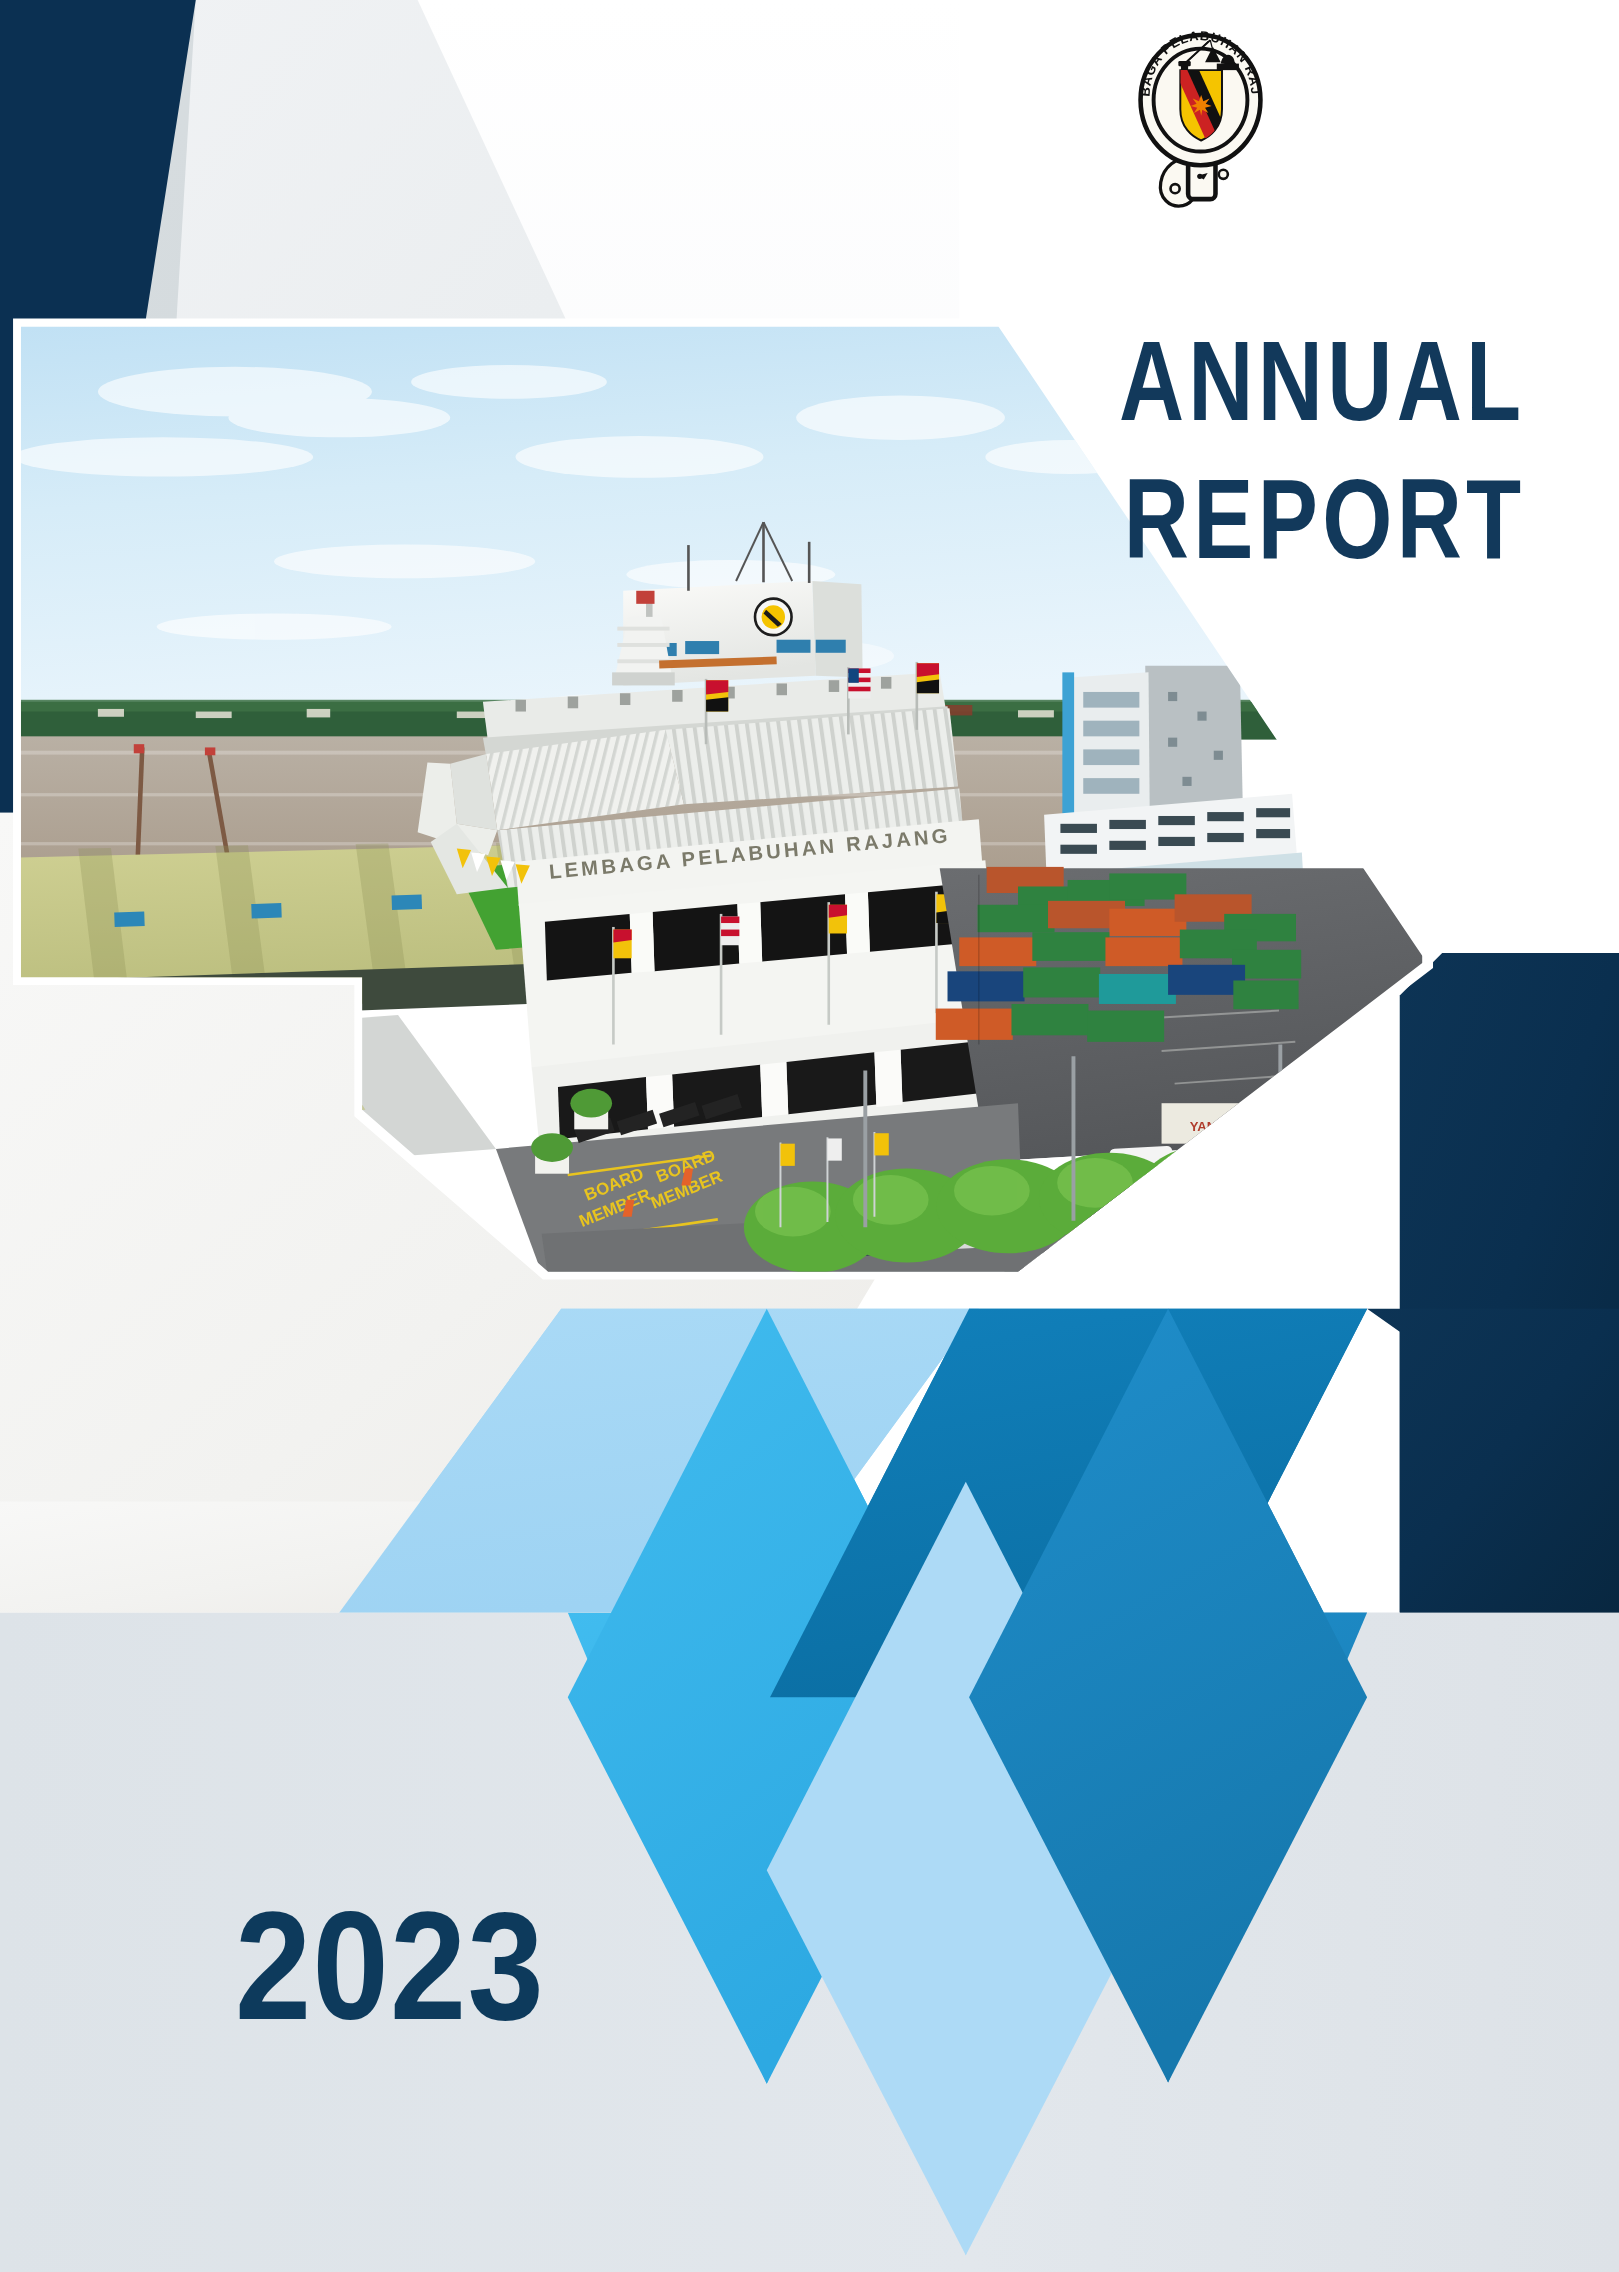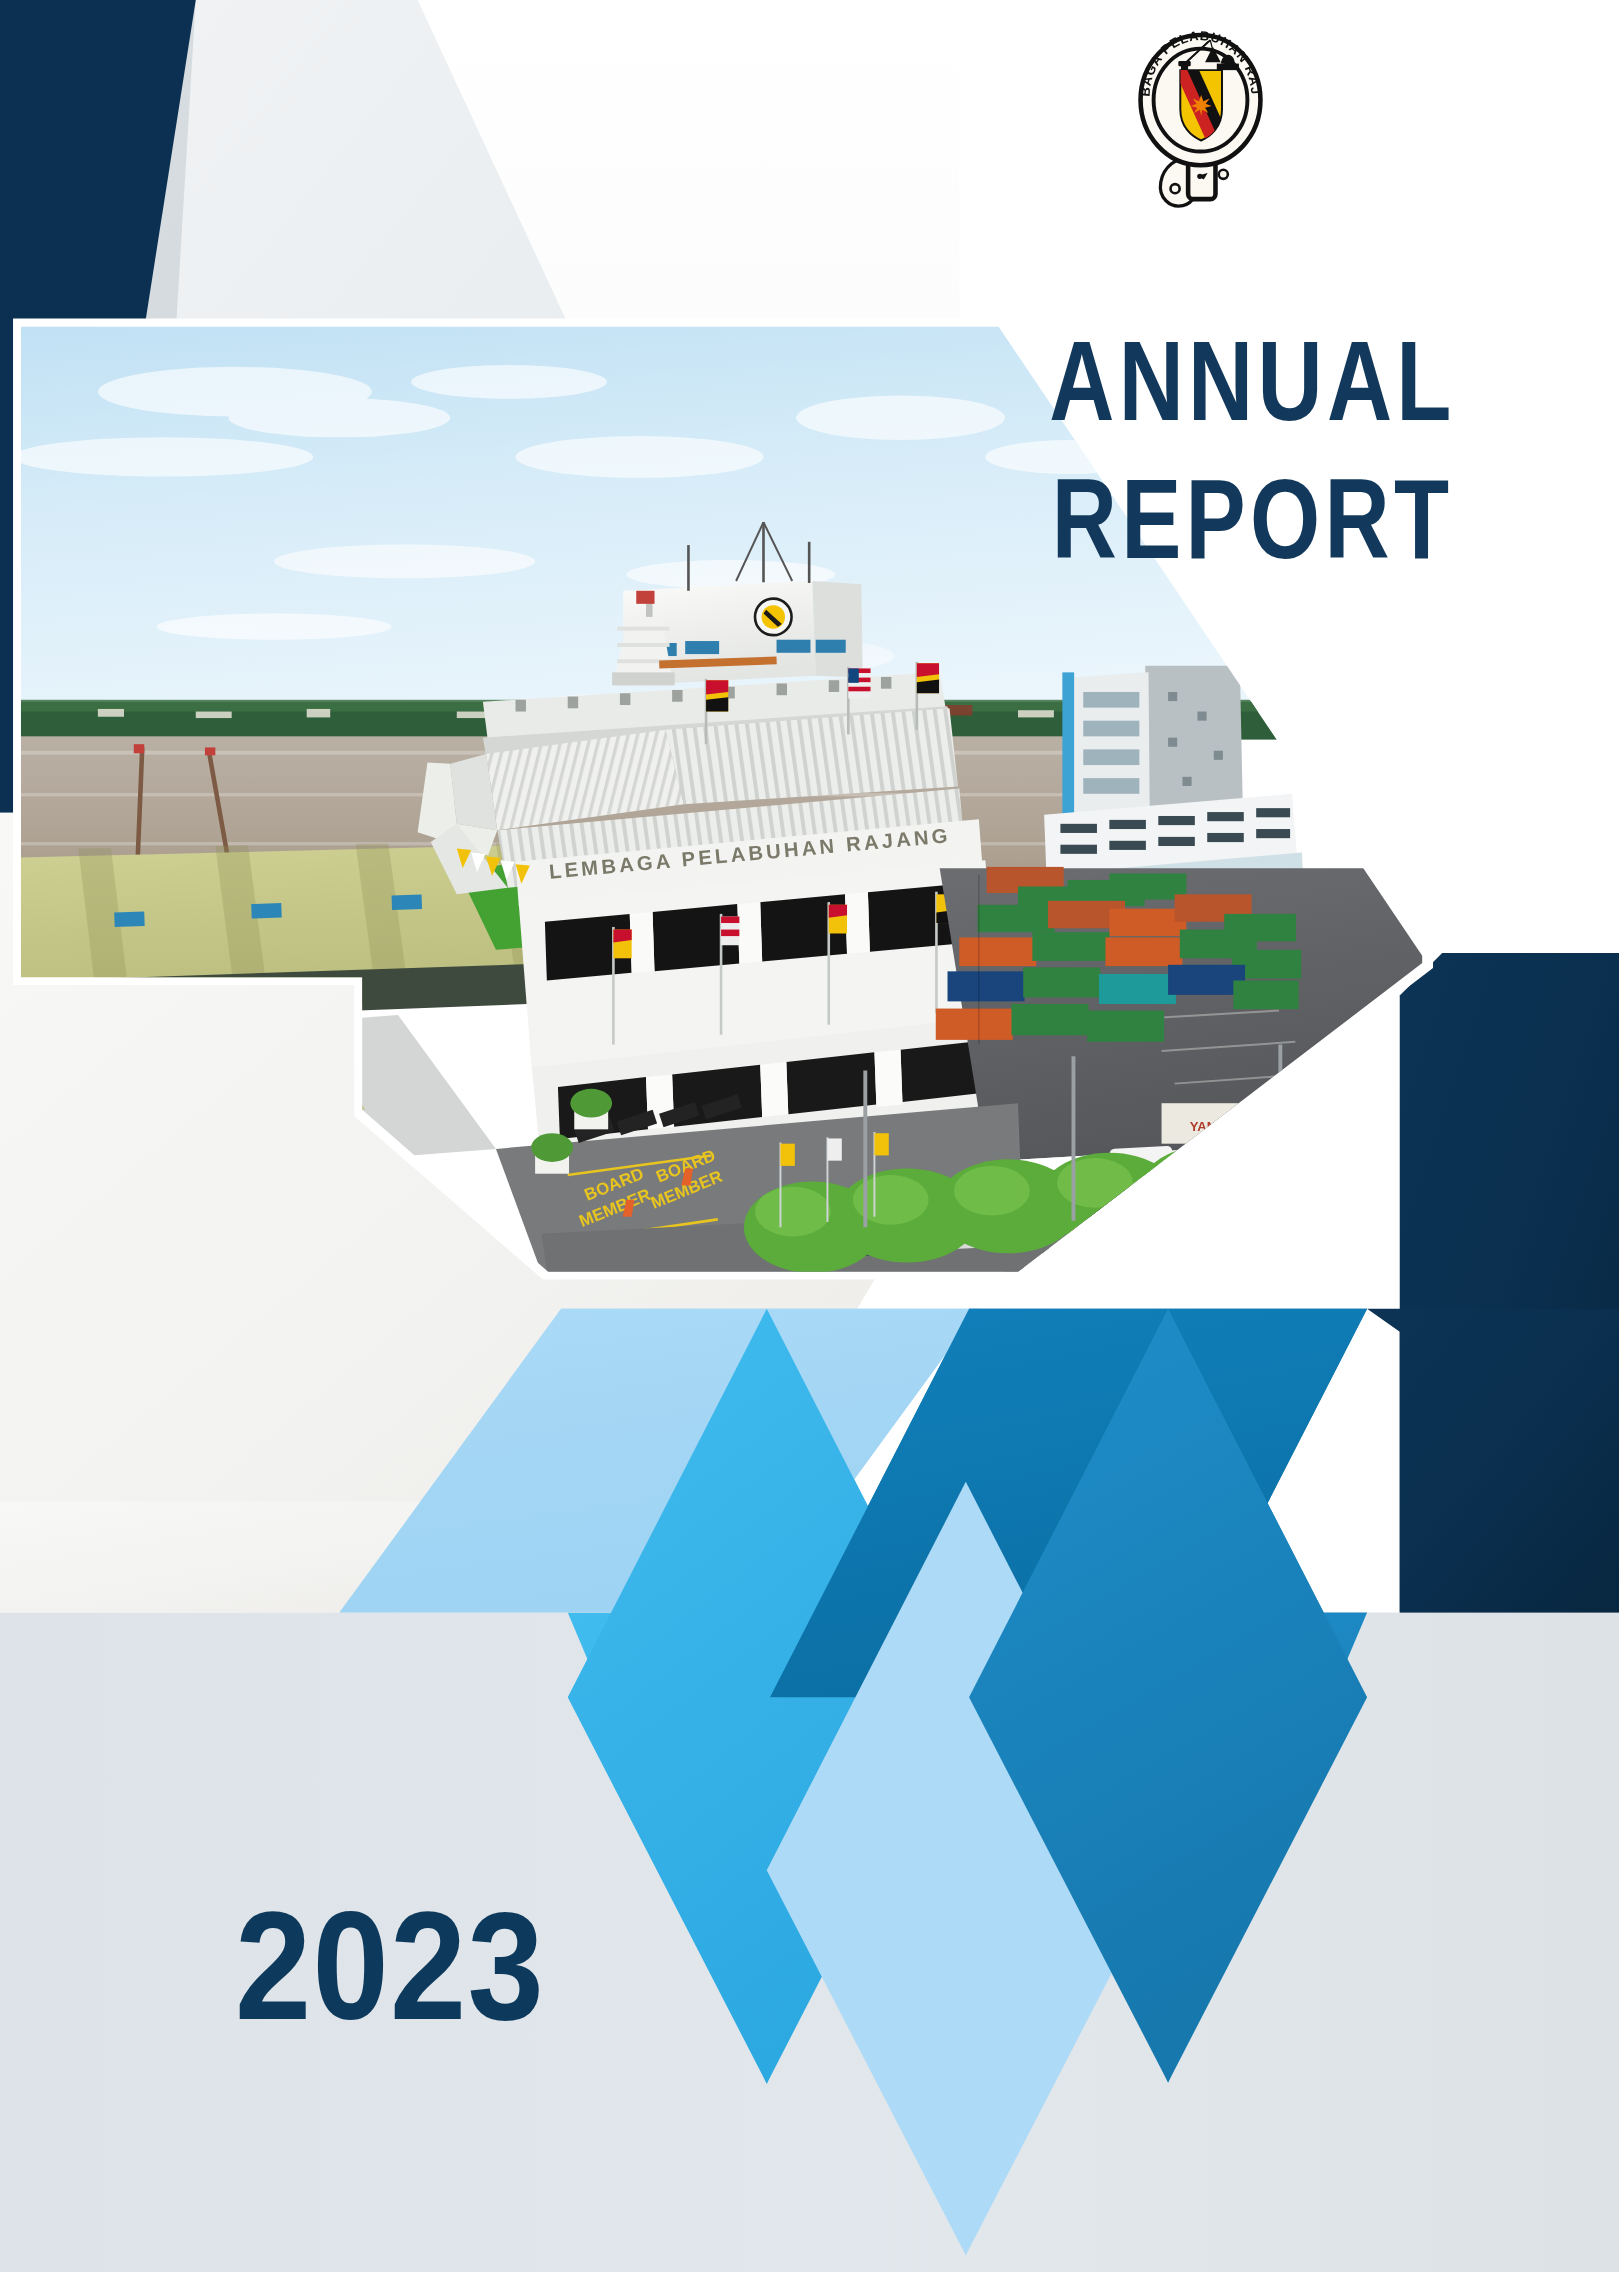--- a/index.html
+++ b/index.html
@@ -35,21 +35,21 @@
     height: 215px;
   }
   #logo-wrap svg { width: 100%; height: 100%; display: block; }
 
   
   #title-block {
     position: absolute;
     left: 959px;
     top: 313px;
     width: 587px;
-    text-align: center;
+    text-align: right;
   }
   .title-line {
     color: #12395b;
     font-family: "Liberation Sans", sans-serif;
     font-weight: 700;
     font-size: 97px;
     letter-spacing: 4.6px;
     line-height: 1.42;
     transform: scaleX(0.93) scaleY(1.16);
     transform-origin: center;

